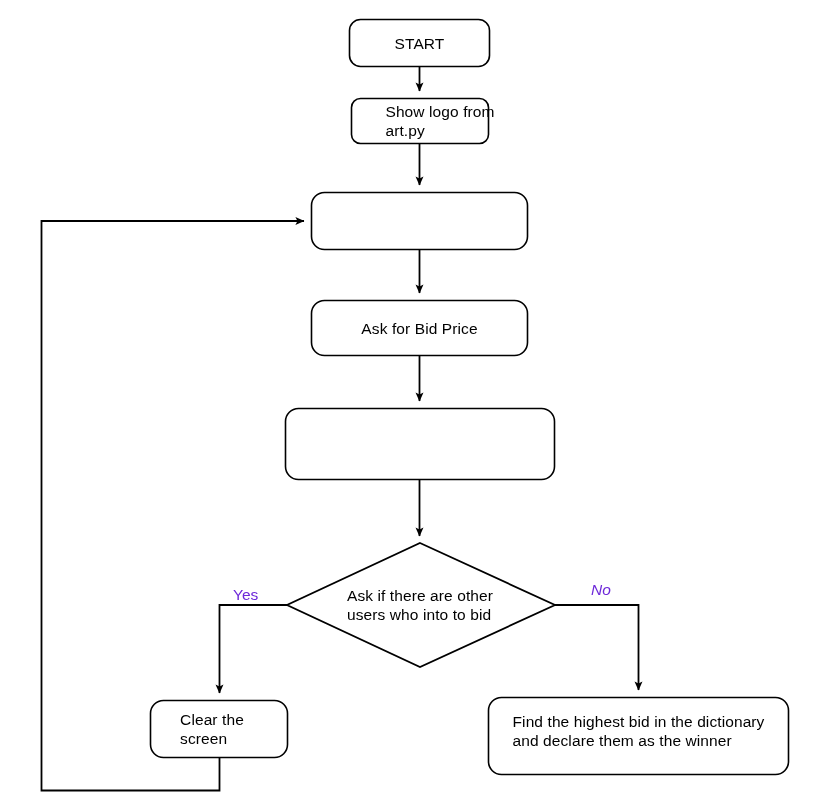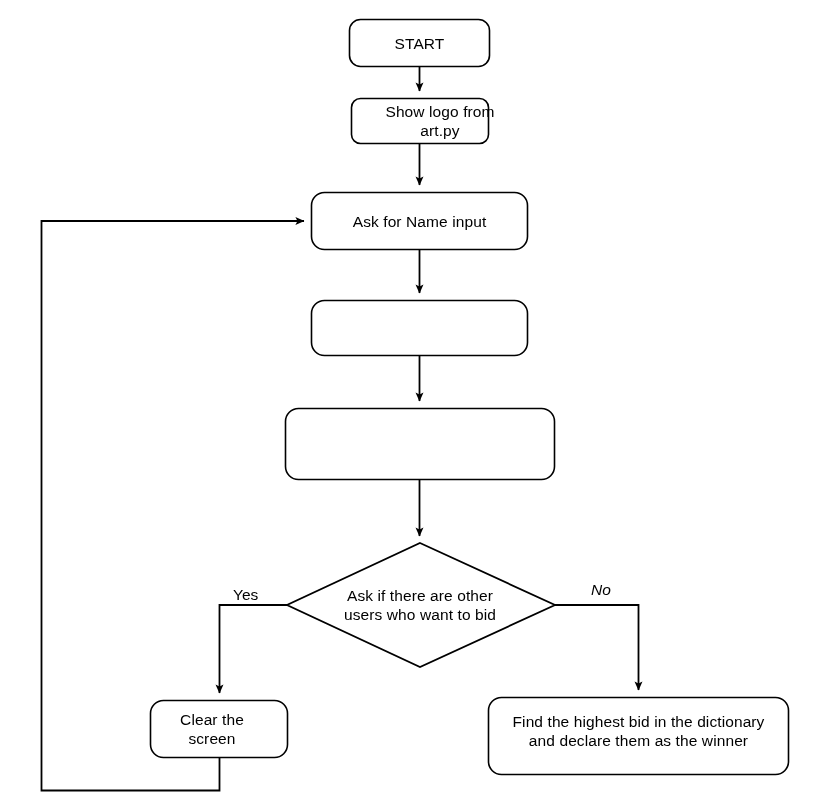--- a/index.html
+++ b/index.html
@@ -22,32 +22,32 @@
     left: 0;
     top: 0;
     width: 832px;
     height: 812px;
   }
   .node-label {
     position: absolute;
     display: flex;
     align-items: center;
     justify-content: center;
-    text-align: center;
+    text-align: left;
     color: #000000;
     font-size: 15.5px;
     line-height: 19px;
     letter-spacing: 0.1px;
     white-space: pre-line;
     pointer-events: none;
     font-family: "Liberation Sans", sans-serif;
   }
   .edge-label {
     position: absolute;
-    color: #000000;
+    color: #6d28d9;
     font-size: 15.5px;
     line-height: 18px;
     font-family: "Liberation Sans", sans-serif;
     white-space: nowrap;
   }
 </style>
 </head>
 <body>
 
 <div id="canvas">
@@ -90,26 +90,26 @@
     <path d="M555,605 L638.5,605 L638.5,690" fill="none" stroke="#000000" stroke-width="1.8" marker-end="url(#arrowhead)"></path>
 
     <path d="M219.5,757.5 L219.5,790.5 L41.5,790.5 L41.5,221 L304,221" fill="none" stroke="#000000" stroke-width="1.8" marker-end="url(#arrowhead)"></path>
   </svg>
 
   <div class="node-label" style="left:349px; top:19px; width:141px; height:48px;">START</div>
 
   <div class="node-label" style="left:370px; top:98px; width:140px; height:46px;">Show logo from
 art.py</div>
 
-  <div class="node-label" style="left:311px; top:192px; width:217px; height:58px;">Ask for Name input</div>
 
+  <div class="node-label" style="left:311px; top:300px; width:217px; height:56px;">Ask for Bid Price</div>
 
 
   <div class="node-label" style="left:300px; top:576px; width:240px; height:58px;">Ask if there are other
-users who want to bid</div>
+users who into to bid</div>
 
   <div class="node-label" style="left:150px; top:700px; width:124px; height:58px;">Clear the
 screen</div>
 
   <div class="node-label" style="left:488px; top:697px; width:301px; height:68px;">Find the highest bid in the dictionary
 and declare them as the winner</div>
 
   <div class="edge-label" style="left:233px; top:586px;">Yes</div>
 
   <div class="edge-label" style="left:591px; top:581px;font-style:italic;">No</div>

